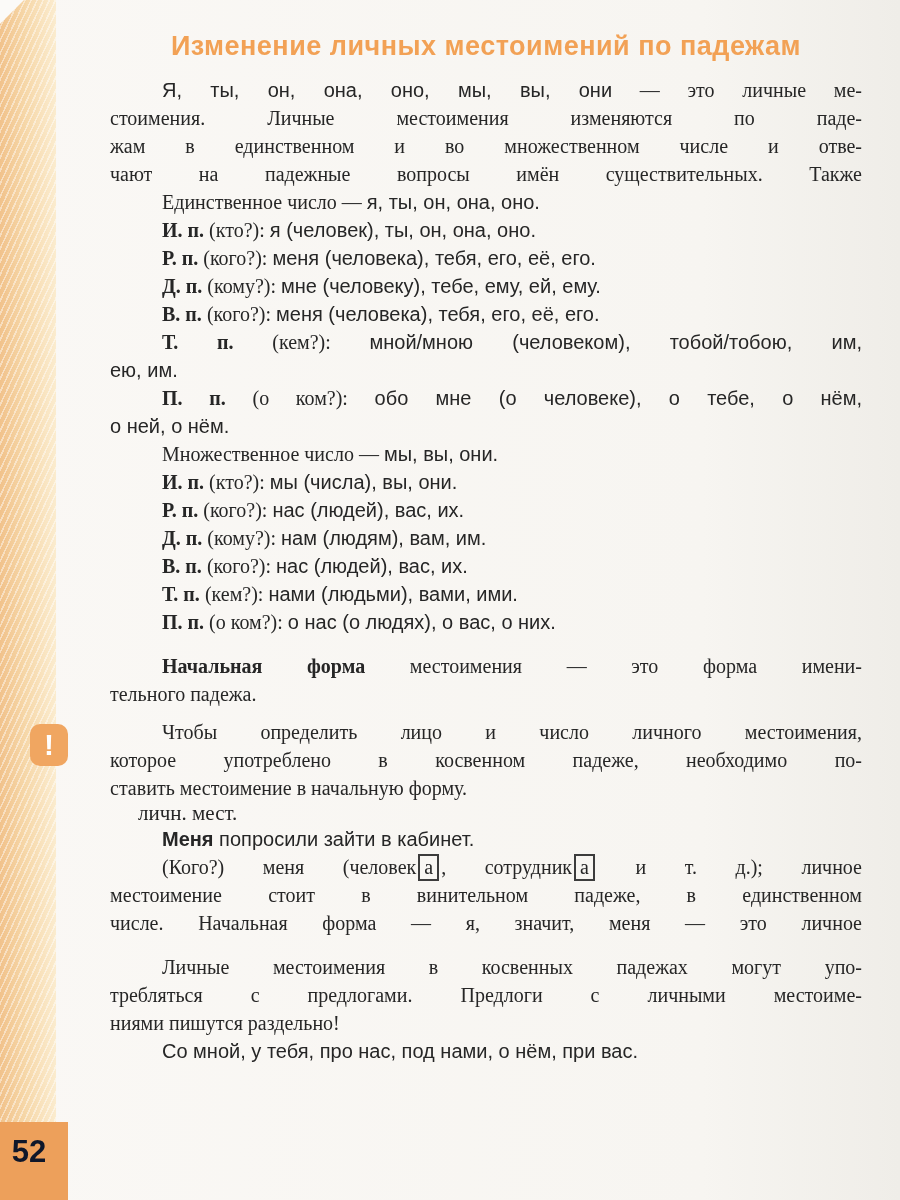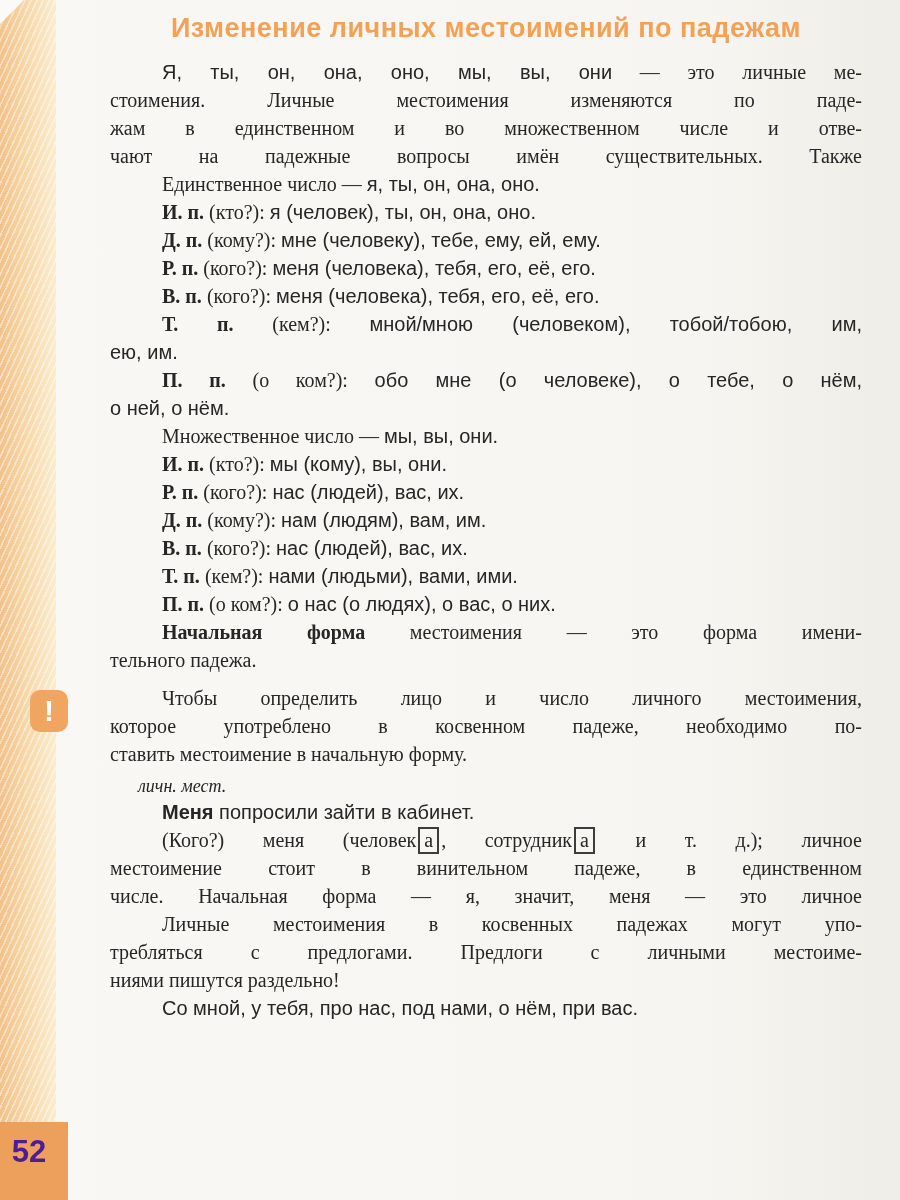--- a/index.html
+++ b/index.html
@@ -21,58 +21,58 @@
     background:
       repeating-linear-gradient(115deg, rgba(255,255,255,0.45) 0 1.5px, rgba(255,255,255,0) 1.5px 5.5px),
       linear-gradient(to right, #f1c28b 0%, #f6d7a8 45%, #fbeccf 100%);
   }
   .corner-curl {
     position:absolute; top:0; left:0; width:0; height:0;
     border-top:24px solid #fbfaf8; border-right:24px solid transparent;
   }
   .pagenum-badge {
     position:absolute; left:0; top:1122px; width:68px; height:78px;
-    background:#eda05b; color:#4c1d95;
+    background:#eda05b; color:#0f172a;
     font-family:"Liberation Sans", sans-serif; font-weight:bold; font-size:31px;
     display:flex; justify-content:center; align-items:flex-start;
     padding-top:12px; padding-right:10px;
   }
-  .content { position:absolute; left:110px; top:10px; width:752px; }
+  .content { position:absolute; left:110px; top:28px; width:752px; }
   .title {
     font-family:"Liberation Sans", sans-serif; font-weight:bold;
     font-size:27px; line-height:36px; letter-spacing:0.5px;
     color:#f2a155; text-align:center; margin-bottom:12px;
   }
   .line {
     font-size:20px; line-height:28px;
     text-align:justify; text-align-last:left;
   }
   .j   { text-align-last:justify; }
   .indent { text-indent:52px; }
   .sans { font-family:"Liberation Sans", sans-serif; }
   .b    { font-weight:bold; }
   .annotation {
-    font-style:italic; font-size:18px; line-height:20px;
-    margin:8px 0 2px 28px;
+    font-size:21px; line-height:20px;
+    margin:1px 0 2px 28px;
   }
   .rulewrap { position:relative; margin-top:10px; }
   .rule-icon {
     position:absolute; left:-80px; top:6px;
     width:38px; height:42px; border-radius:10px;
     background:#f0a661; color:#ffffff;
     font-family:"Liberation Sans", sans-serif; font-weight:bold; font-size:30px;
     display:flex; align-items:center; justify-content:center;
     text-indent:0;
   }
   .lbox {
     display:inline-block; text-indent:0;
     border:2px solid #3c3c3c; padding:0 4px; margin:0 2px;
     line-height:23px;
   }
-  .mt4  { margin-top:0; }
+  .mt4  { margin-top:16px; }
   .mt12 { }
 </style>
 </head>
 <body>
 
 <div class="page">
   <div class="stripe"></div>
   <div class="corner-curl"></div>
 
   <div class="pagenum-badge">
@@ -87,35 +87,35 @@
       <div class="line j indent"><span class="sans">Я, ты, он, она, оно, мы, вы, они</span><span> — это личные ме-</span></div>
       <div class="line j">стоимения. Личные местоимения изменяются по паде-</div>
       <div class="line j">жам в единственном и во множественном числе и отве-</div>
       <div class="line j">чают на падежные вопросы имён существительных. Также</div>
     </div>
 
     <div>
       <div class="line indent"><span>Единственное число — </span><span class="sans">я, ты, он, она, оно.</span></div>
 
       <div class="line indent"><span class="b">И. п.</span><span> (кто?): </span><span class="sans">я (человек), ты, он, она, оно.</span></div>
+      <div class="line indent"><span class="b">Р. п.</span><span> (кого?): </span><span class="sans">меня (человека), тебя, его, её, его.</span></div>
       <div class="line indent"><span class="b">Д. п.</span><span> (кому?): </span><span class="sans">мне (человеку), тебе, ему, ей, ему.</span></div>
-      <div class="line indent"><span class="b">Р. п.</span><span> (кого?): </span><span class="sans">меня (человека), тебя, его, её, его.</span></div>
       <div class="line indent"><span class="b">В. п.</span><span> (кого?): </span><span class="sans">меня (человека), тебя, его, её, его.</span></div>
 
       <div class="line j indent"><span class="b">Т. п.</span><span> (кем?): </span><span class="sans">мной/мною (человеком), тобой/тобою, им,</span></div>
       <div class="line sans">ею, им.</div>
 
       <div class="line j indent"><span class="b">П. п.</span><span> (о ком?): </span><span class="sans">обо мне (о человеке), о тебе, о нём,</span></div>
       <div class="line sans">о ней, о нём.</div>
     </div>
 
     <div>
       <div class="line indent"><span>Множественное число — </span><span class="sans">мы, вы, они.</span></div>
 
-      <div class="line indent"><span class="b">И. п.</span><span> (кто?): </span><span class="sans">мы (кому), вы, они.</span></div>
+      <div class="line indent"><span class="b">И. п.</span><span> (кто?): </span><span class="sans">мы (числа), вы, они.</span></div>
       <div class="line indent"><span class="b">Р. п.</span><span> (кого?): </span><span class="sans">нас (людей), вас, их.</span></div>
       <div class="line indent"><span class="b">Д. п.</span><span> (кому?): </span><span class="sans">нам (людям), вам, им.</span></div>
       <div class="line indent"><span class="b">В. п.</span><span> (кого?): </span><span class="sans">нас (людей), вас, их.</span></div>
       <div class="line indent"><span class="b">Т. п.</span><span> (кем?): </span><span class="sans">нами (людьми), вами, ими.</span></div>
       <div class="line indent"><span class="b">П. п.</span><span> (о ком?): </span><span class="sans">о нас (о людях), о вас, о них.</span></div>
     </div>
 
     <div class="mt4">
       <div class="line j indent"><span class="b">Начальная форма</span><span> местоимения — это форма имени-</span></div>
       <div class="line">тельного падежа.</div>

